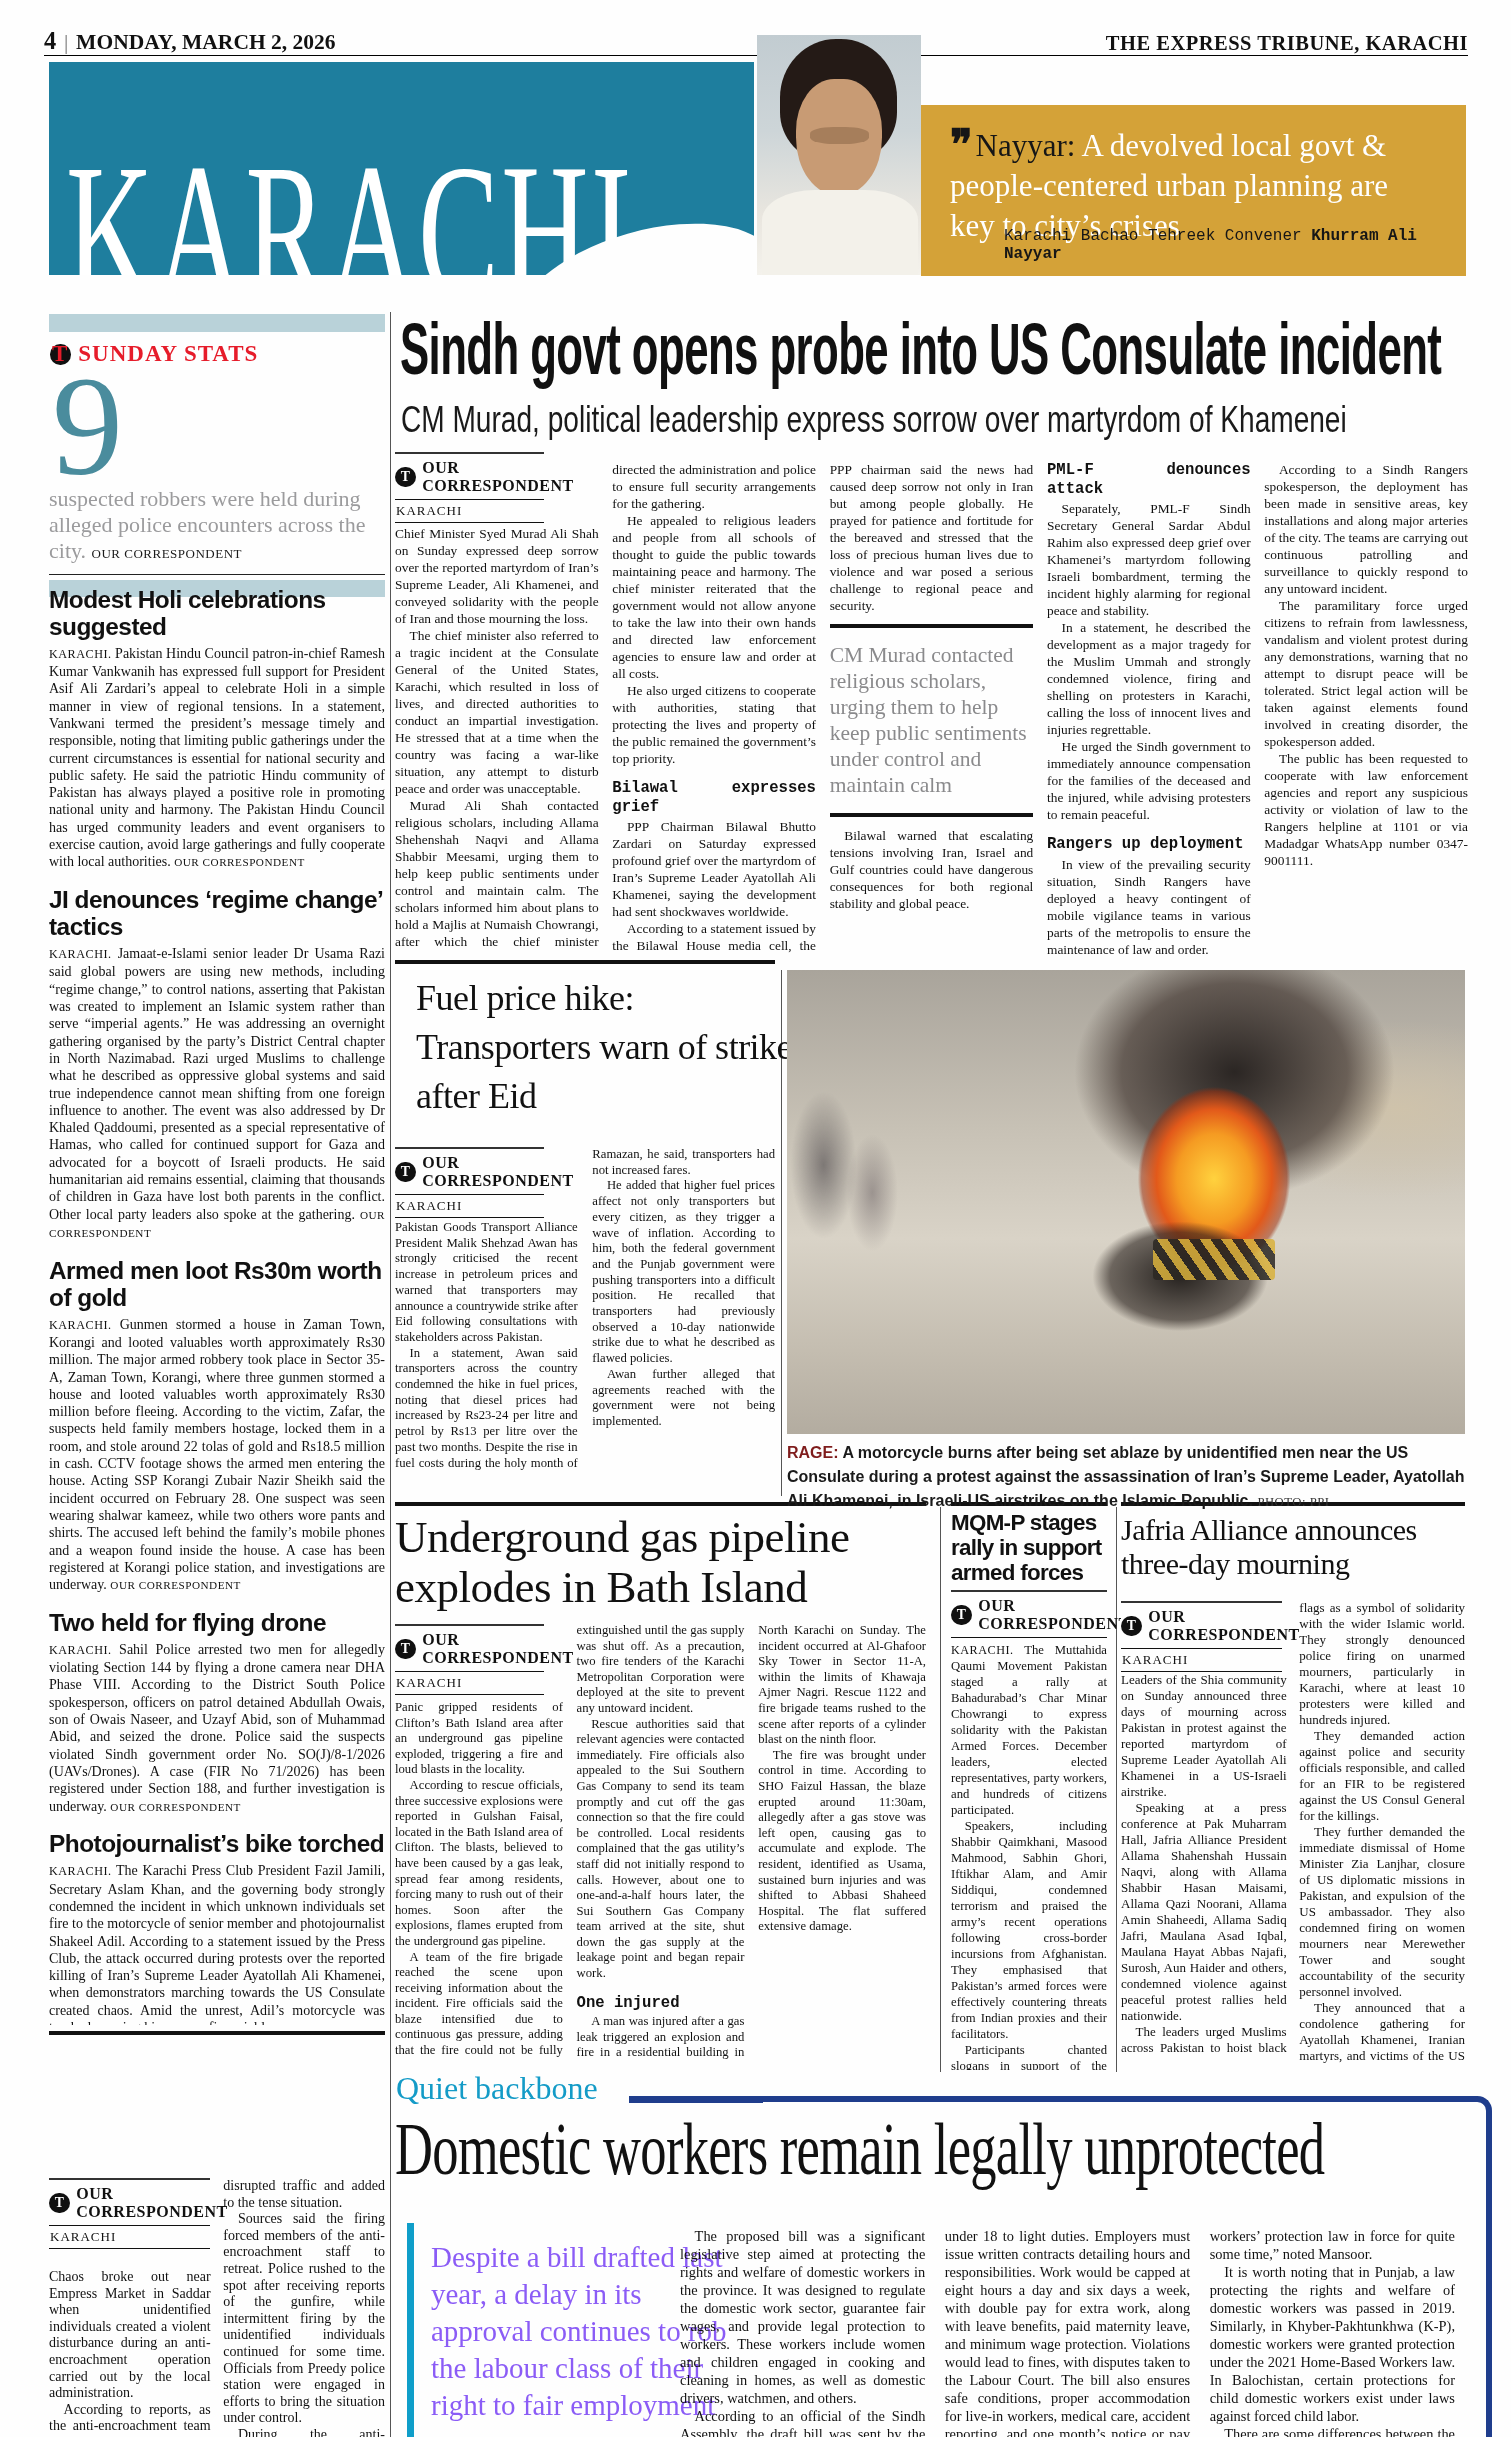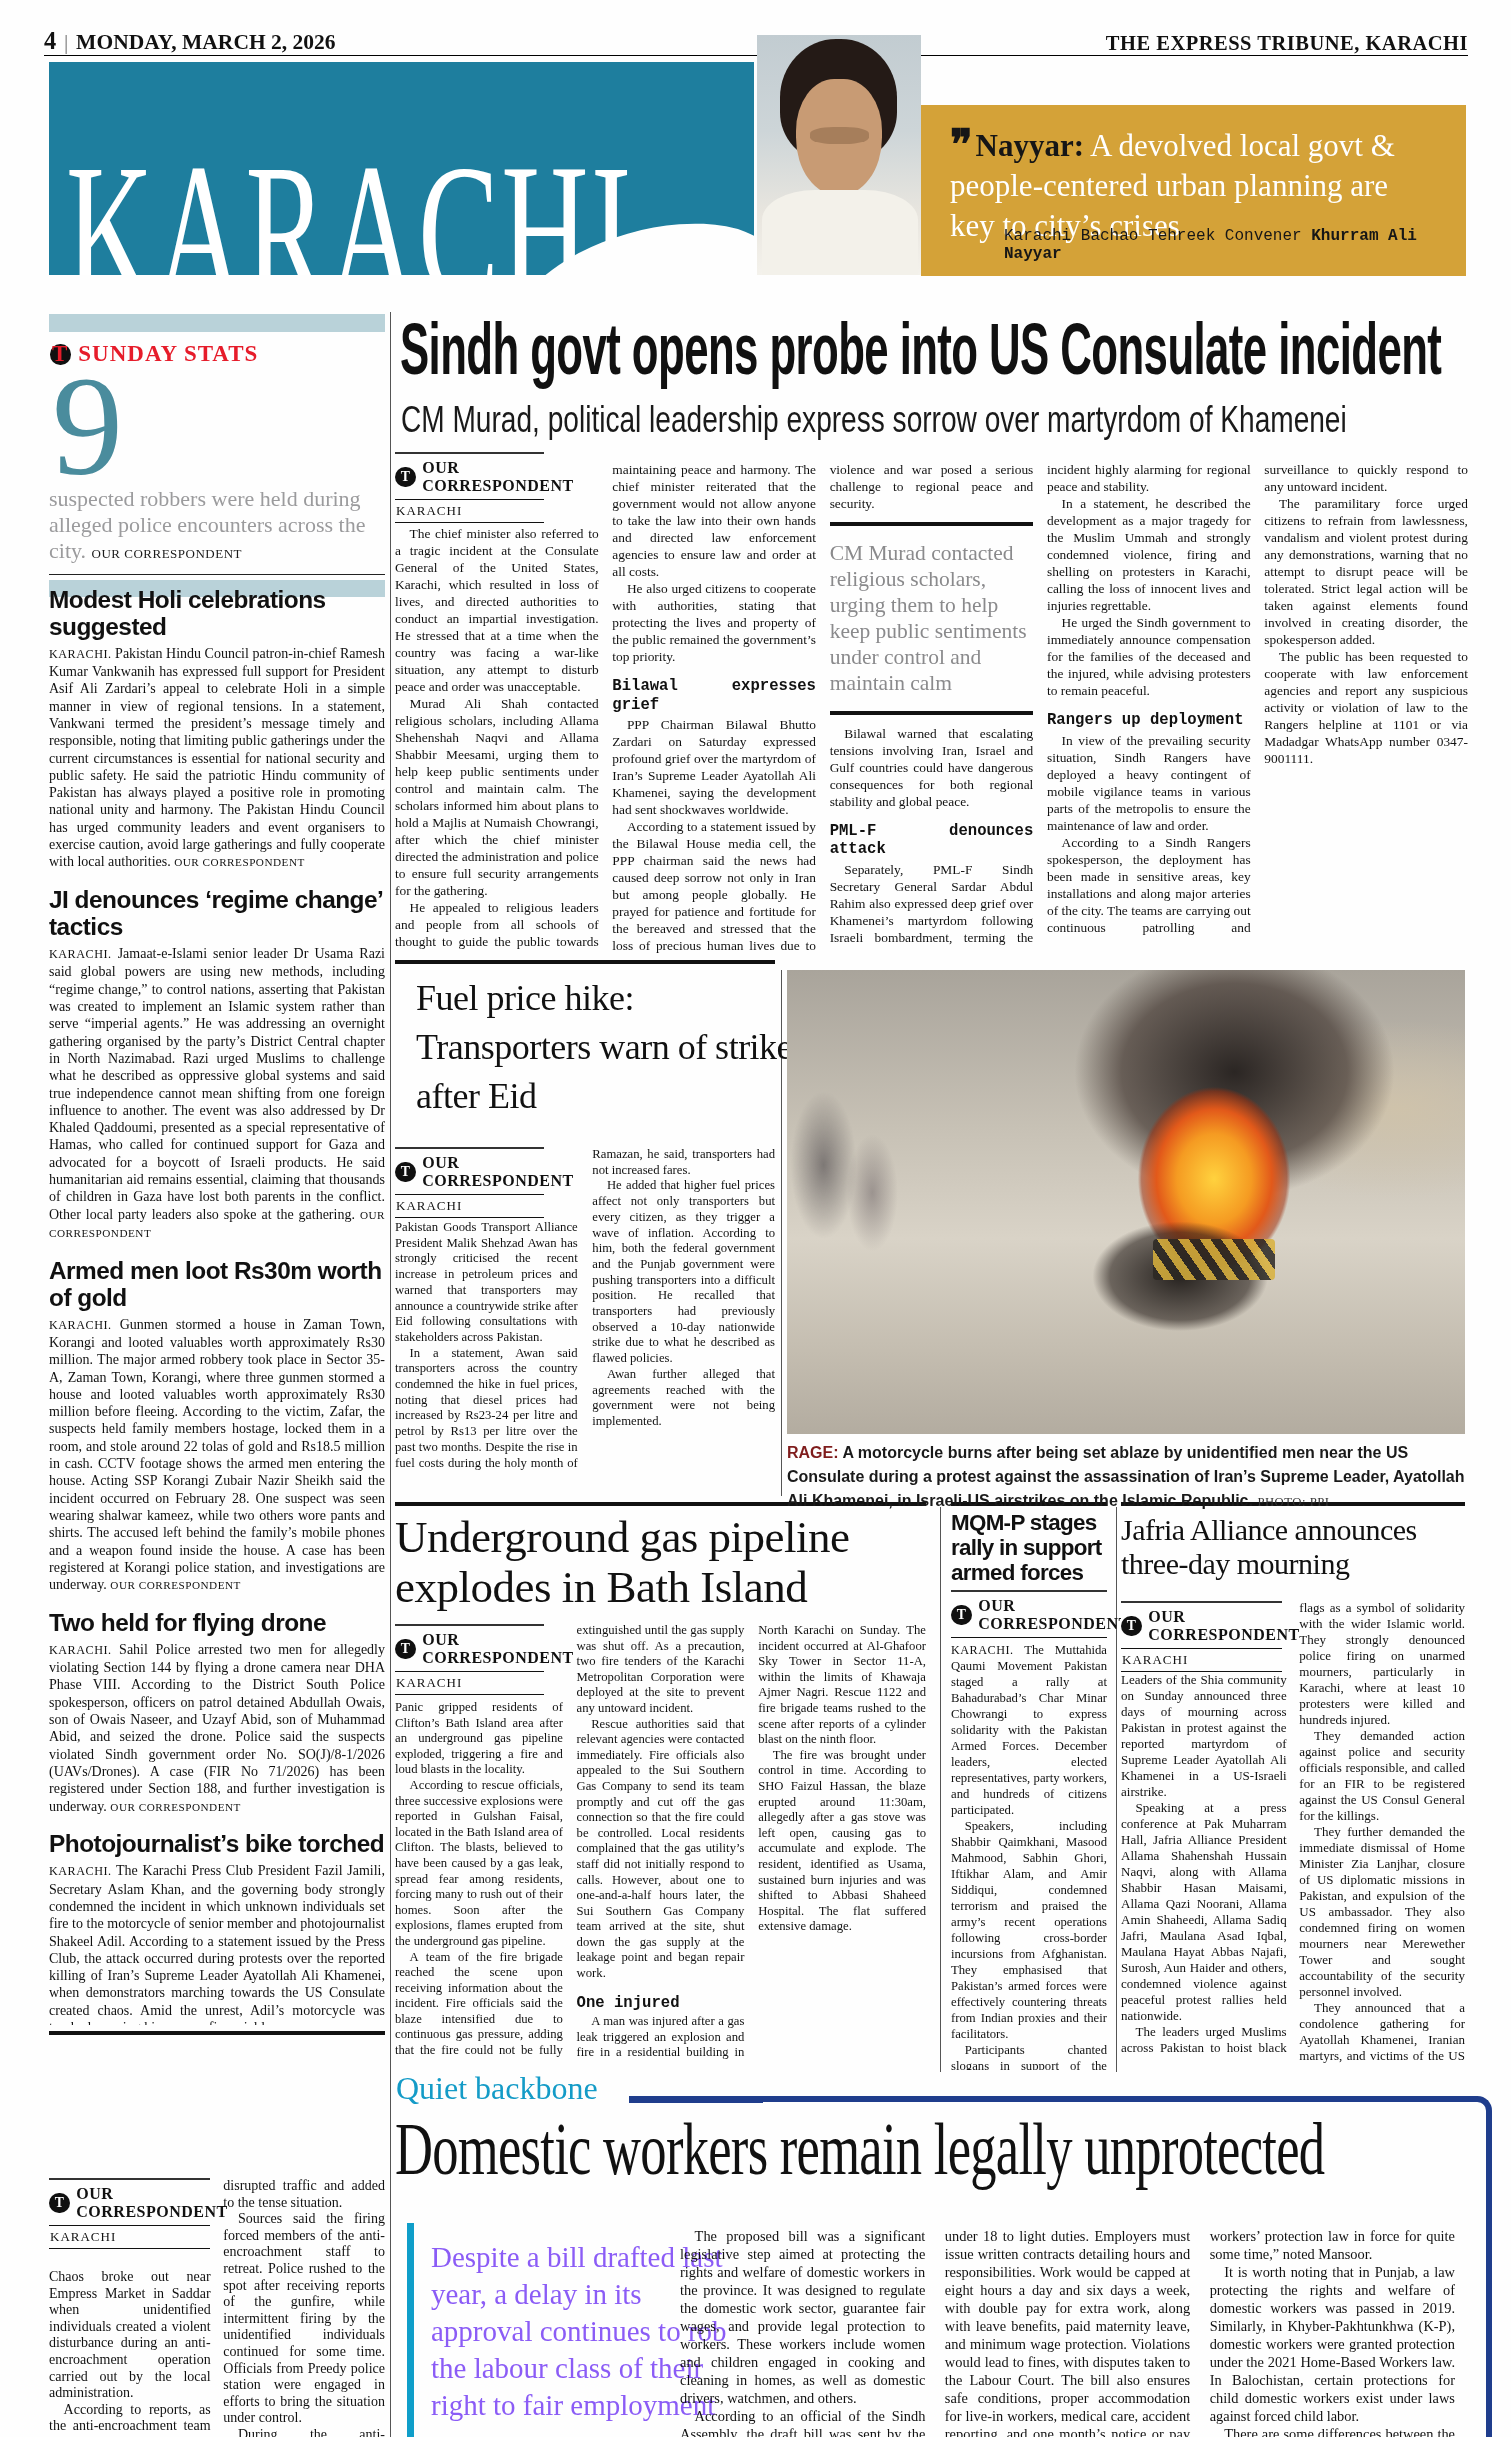--- a/index.html
+++ b/index.html
@@ -21,21 +21,21 @@
   .nayyar-photo{position:absolute;left:757px;top:35px;width:164px;height:240px;z-index:4;
         background:linear-gradient(180deg,#c2ccd1 0%,#cdd5d8 40%,#e9e6df 75%,#f4f2ec 100%);overflow:hidden;}
   .np-hair{position:absolute;left:23.4px;top:3.9px;width:117px;height:122px;background:#241a16;border-radius:48% 48% 40% 40%;}
   .np-face{position:absolute;left:39px;top:44px;width:86px;height:117px;background:#c89b74;border-radius:46% 46% 52% 52%;}
   .np-brow{position:absolute;left:53px;top:92px;width:59px;height:16.6px;background:#8a6647;border-radius:40%;opacity:.55;}
   .np-shirt{position:absolute;left:4.9px;top:155px;width:156px;height:88px;background:#f3f1ea;border-radius:34% 34% 0 0;}
   .quote-box{position:absolute;left:921px;top:105px;width:545px;height:171px;background:#d4a238;z-index:3;
         padding:0;}
   .quote-line{position:absolute;left:29px;top:20.5px;width:488px;font-size:31px;line-height:40px;color:#fff;}
   .qmark{color:#161616;font-weight:bold;font-size:42px;line-height:29px;vertical-align:-3.9px;margin-right:2.9px;}
-  .qname{color:#161616;font-weight:bold;}
+  .qname{color:#161616;font-weight:normal;}
   .attribution{position:absolute;left:83px;bottom:12.7px;font-family:Liberation Mono, monospace;
         font-size:16px;color:#161616;}
   
   .ticon{display:inline-flex;width:20.5px;height:20.5px;min-width:20.5px;border-radius:50%;background:#101010;color:#fff;
         align-items:center;justify-content:center;font-weight:bold;font-size:13.7px;font-family:"Liberation Serif",serif;}
   
   .stats{position:absolute;left:49px;top:314px;width:336px;}
   .stats-bar{height:17.6px;background:#b9d2d9;}
   .stats-label{display:flex;align-items:center;gap:7.8px;margin:8.8px 0 0 1px;height:28px;}
   .stats-label span{color:#e61c2a;font-weight:bold;font-size:23px;letter-spacing:1px;}
@@ -236,20 +236,21 @@
   <h2 class="main-sub">CM Murad, political leadership express sorrow over martyrdom of Khamenei</h2>
   <div class="byline" style="left:395px;top:452px;width:149px;">
     <div class="by-row">
       <span class="ticon">T</span>
       <span class="by-name">OUR CORRESPONDENT</span>
     </div>
     <div class="by-loc">KARACHI</div>
   </div>
   <div class="cols" id="main-cols">
       <div class="byline-spacer"></div>
+      <p class="para first">Chief Minister Syed Murad Ali Shah on Sunday expressed deep sorrow over the reported martyrdom of Iran’s Supreme Leader, Ali Khamenei, and conveyed solidarity with the people of Iran and those mourning the loss.</p>
       <p class="para">The chief minister also referred to a tragic incident at the Consulate General of the United States, Karachi, which resulted in loss of lives, and directed authorities to conduct an impartial investigation. He stressed that at a time when the country was facing a war-like situation, any attempt to disturb peace and order was unacceptable.</p>
       <p class="para">Murad Ali Shah contacted religious scholars, including Allama Shehenshah Naqvi and Allama Shabbir Meesami, urging them to help keep public sentiments under control and maintain calm. The scholars informed him about plans to hold a Majlis at Numaish Chowrangi, after which the chief minister directed the administration and police to ensure full security arrangements for the gathering.</p>
       <p class="para">He appealed to religious leaders and people from all schools of thought to guide the public towards maintaining peace and harmony. The chief minister reiterated that the government would not allow anyone to take the law into their own hands and directed law enforcement agencies to ensure law and order at all costs.</p>
       <p class="para">He also urged citizens to cooperate with authorities, stating that protecting the lives and property of the public remained the government’s top priority.</p>
       <h4 class="col-subhead">Bilawal expresses grief</h4>
       <p class="para">PPP Chairman Bilawal Bhutto Zardari on Saturday expressed profound grief over the martyrdom of Iran’s Supreme Leader Ayatollah Ali Khamenei, saying the development had sent shockwaves worldwide.</p>
       <p class="para">According to a statement issued by the Bilawal House media cell, the PPP chairman said the news had caused deep sorrow not only in Iran but among people globally. He prayed for patience and fortitude for the bereaved and stressed that the loss of precious human lives due to violence and war posed a serious challenge to regional peace and security.</p>
       <div class="pullquote">CM Murad contacted religious scholars, urging them to help keep public sentiments under control and maintain calm</div>
       <p class="para">Bilawal warned that escalating tensions involving Iran, Israel and Gulf countries could have dangerous consequences for both regional stability and global peace.</p>
       <h4 class="col-subhead">PML-F denounces attack</h4>

